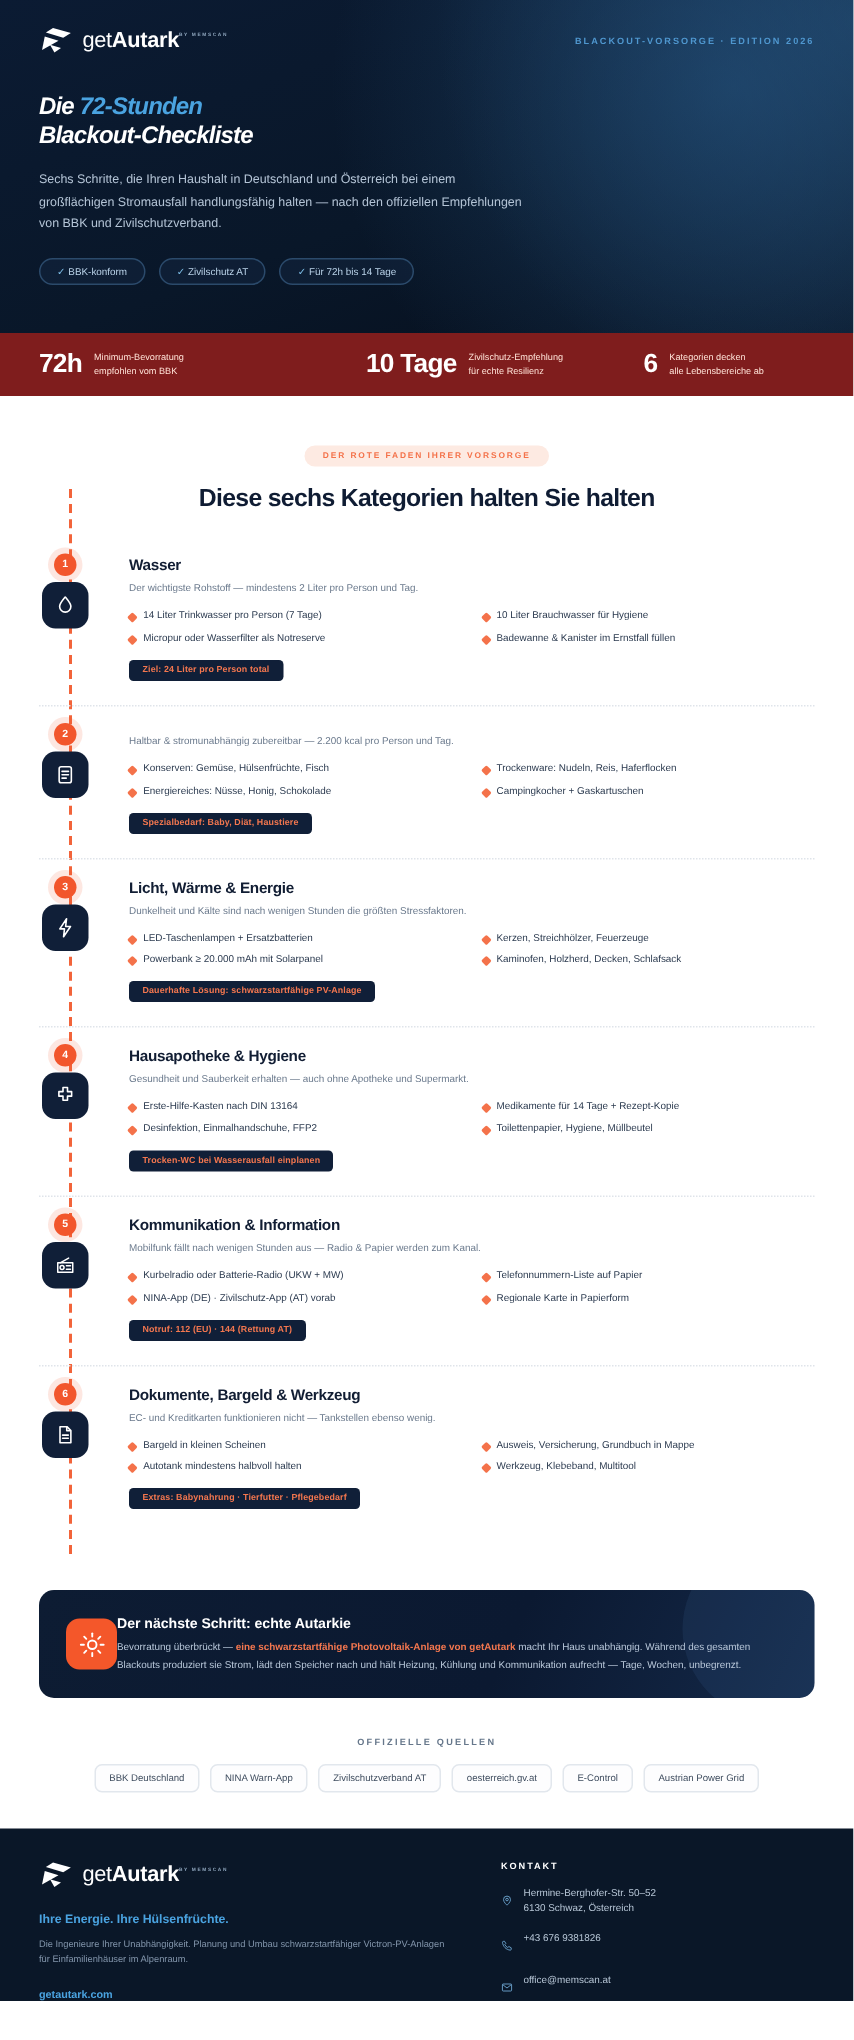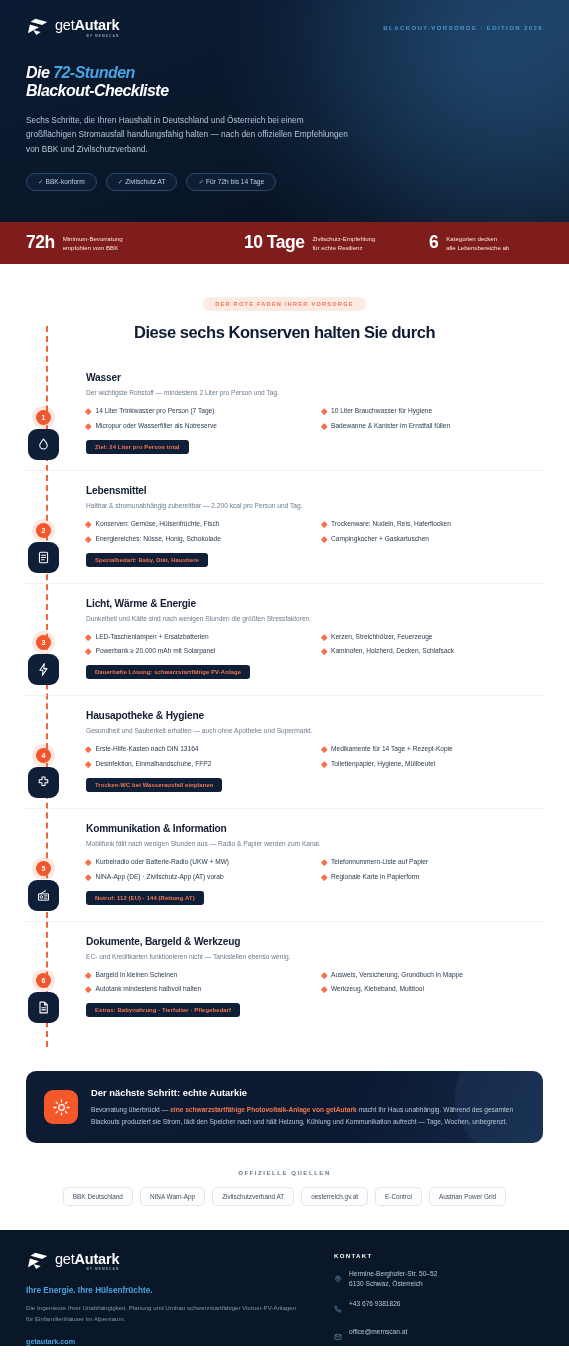--- a/index.html
+++ b/index.html
@@ -17,21 +17,21 @@
     background:
       radial-gradient(circle at 86% 26%, rgba(38,86,132,0.55) 0%, rgba(10,25,47,0) 52%),
       radial-gradient(circle at 100% 6%, rgba(52,109,160,0.40) 0%, rgba(10,25,47,0) 46%),
       linear-gradient(160deg, #0b1b33 0%, #091729 55%, #060f1d 100%);
     padding: 18px 26px 26px 26px;
     min-height: 222px;
   }
   .hero-top { display: flex; align-items: center; justify-content: space-between; }
   .logo { display: flex; align-items: center; gap: 7px; }
   .logo-mark { width: 22px; height: 19px; display: block; }
-  .logo-text-wrap { display: flex; flex-direction: column; line-height: 1; }
+  .logo-text-wrap { display: flex; flex-direction: row; line-height: 1; }
   .logo-text {
     font-size: 14.5px; color: #ffffff; letter-spacing: -0.2px; font-weight: 400;
   }
   .logo-text b { font-weight: 700; }
   .logo-sub {
     font-size: 3.2px; letter-spacing: 1.1px; color: #8fa6bd;
     text-transform: uppercase; margin-top: 2px; text-align: right; font-weight: 700;
   }
   .edition {
     font-size: 6.1px; letter-spacing: 1.35px; color: #4f97cf;
@@ -115,21 +115,20 @@
     position: absolute;
     left: 20px; top: -46px; bottom: 12px;
     width: 0; border-left: 2px dashed #f2643a;
   }
   .cat {
     position: relative;
     display: flex;
     padding-bottom: 16px;
     margin-bottom: 14px;
     border-bottom: 1px dotted #dfe4ea;
-    align-items: center;
   }
   .cat:last-child { border-bottom: none; }
   .cat-rail { width: 60px; position: relative; flex: none; }
   .badge {
     position: absolute;
     left: 10px; top: -3px;
     width: 15px; height: 15px; border-radius: 50%;
     background: #f2562c;
     color: #fff; font-size: 7px; font-weight: 700;
     display: flex; align-items: center; justify-content: center;
@@ -180,21 +179,20 @@
 
   
   .cta-wrap { padding: 12px 26px 0 26px; background: #fff; }
   .cta {
     position: relative;
     overflow: hidden;
     background: linear-gradient(115deg, #0d1c33 0%, #0b1931 60%, #142949 100%);
     border-radius: 10px;
     padding: 16px 18px;
     display: flex;
-    gap: 13px;
     align-items: flex-start;
   }
   .cta::after {
     content: ""; position: absolute; right: -32px; top: -34px;
     width: 120px; height: 120px; border-radius: 50%;
     background: rgba(70,120,180,0.12);
   }
   .cta-icon {
     width: 34px; height: 34px; border-radius: 9px; background: #f4572a;
     display: flex; align-items: center; justify-content: center; flex: none;
@@ -301,21 +299,21 @@
       <span class="stat-lbl">
         <span>Kategorien decken</span><br><span>alle Lebensbereiche ab</span>
       </span>
     </div>
   </section>
 
   <section class="main">
     <div class="eyebrow-wrap">
       <span class="eyebrow">DER ROTE FADEN IHRER VORSORGE</span>
     </div>
-    <h2 class="section-title">Diese sechs Konserven halten Sie durch</h2>
+    <h2 class="section-title">Diese sechs Kategorien halten Sie halten</h2>
 
     <div class="timeline">
       <div class="tl-line"></div>
 
       <div class="cat">
         <div class="cat-rail">
           <div class="badge">1</div>
           <div class="icon-tile">
             <svg viewBox="0 0 24 24" fill="none" stroke="#ffffff" stroke-width="1.7" stroke-linejoin="round">
               <path d="M12 3.2c3.3 4 6 7 6 10.1a6 6 0 0 1-12 0C6 10.2 8.7 7.2 12 3.2z"></path>
@@ -353,21 +351,20 @@
           <div class="icon-tile">
             <svg viewBox="0 0 24 24" fill="none" stroke="#ffffff" stroke-width="1.7" stroke-linejoin="round">
               <rect x="5.5" y="3.5" width="13" height="17" rx="2.2"></rect>
               <line x1="8.6" y1="8.4" x2="15.4" y2="8.4" stroke-linecap="round"></line>
               <line x1="8.6" y1="12" x2="15.4" y2="12" stroke-linecap="round"></line>
               <line x1="8.6" y1="15.6" x2="13" y2="15.6" stroke-linecap="round"></line>
             </svg>
           </div>
         </div>
         <div class="cat-body">
-          <h3 class="cat-title">Lebensmittel</h3>
           <p class="cat-desc">Haltbar &amp; stromunabhängig zubereitbar — 2.200 kcal pro Person und Tag.</p>
           <div class="items">
             <div class="item">
                 <span class="diamond"></span>
                 <span class="item-txt">Konserven: Gemüse, Hülsenfrüchte, Fisch</span>
               </div>
             <div class="item">
                 <span class="diamond"></span>
                 <span class="item-txt">Trockenware: Nudeln, Reis, Haferflocken</span>
               </div>

